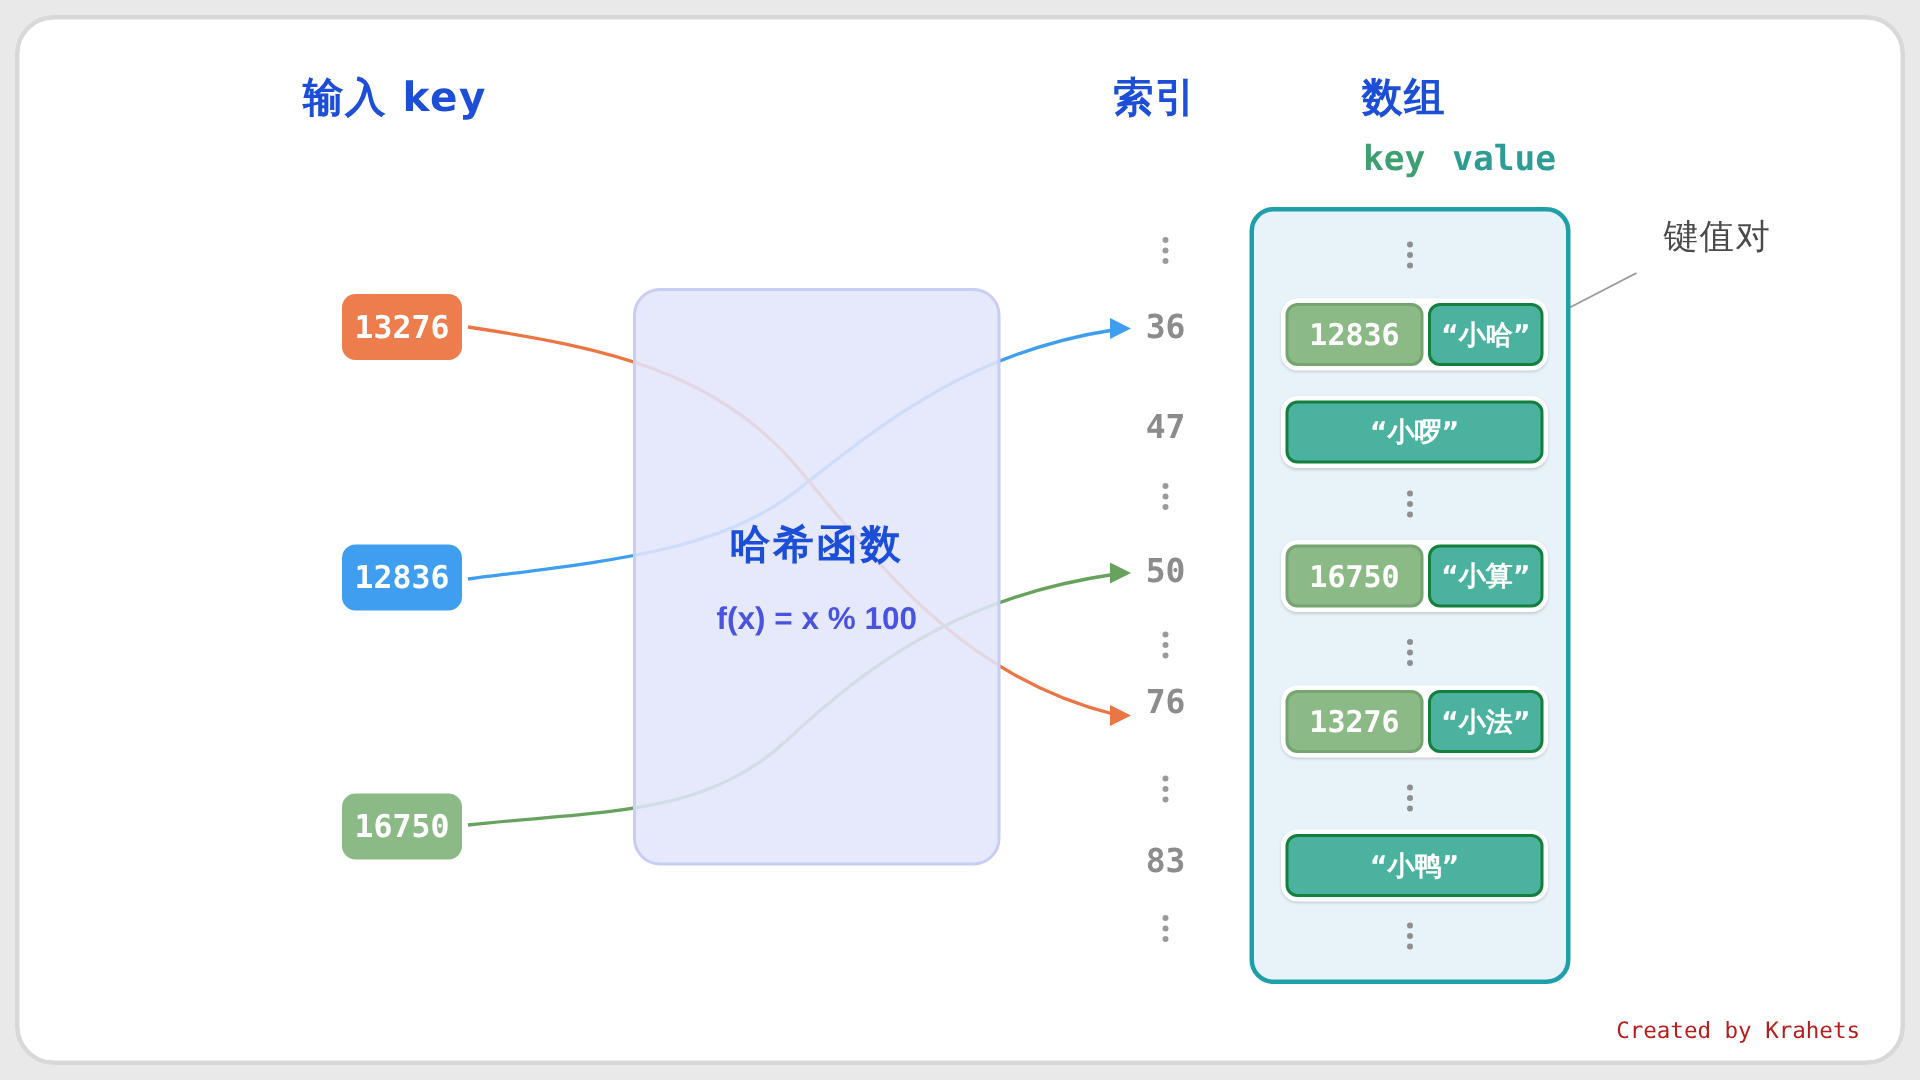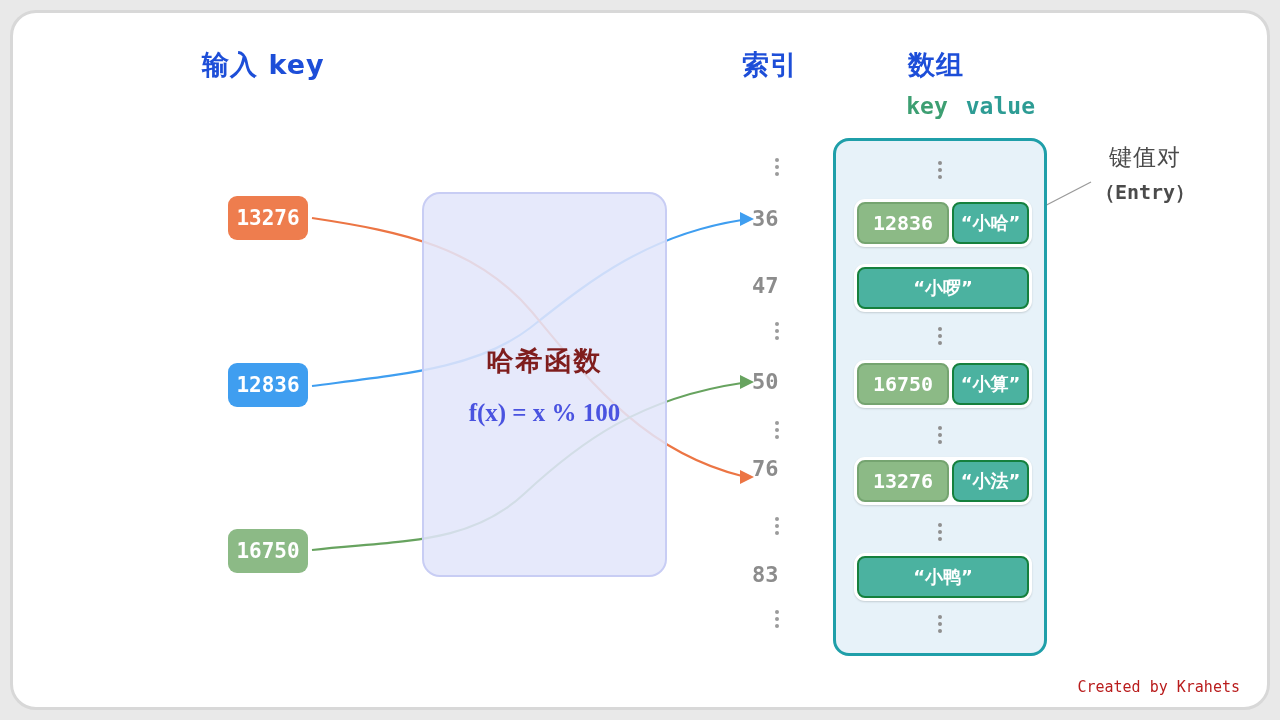--- a/index.html
+++ b/index.html
@@ -25,30 +25,30 @@
 
   .keybox{width:80px;height:44px;border-radius:9px;display:flex;align-items:center;justify-content:center;
           color:#fff;font-family:"DejaVu Sans Mono",monospace;font-weight:bold;font-size:21px}
   .kb-orange{background:#ee7d4e}
   .kb-blue{background:#3f9ef0}
   .kb-green{background:#8cba86}
 
   .hashbox{position:absolute;left:422px;top:192px;width:245px;height:385px;z-index:2;
            background:rgba(226,230,250,0.87);border:2px solid #c8cdf4;border-radius:18px;
            display:flex;flex-direction:column;align-items:center;justify-content:center;gap:20px}
-  .hash-title{font-size:27px;font-weight:bold;color:#7f1d1d;letter-spacing:2px}
-  .hash-formula{font-family:Liberation Serif, serif;font-weight:bold;font-size:25px;color:#4a53e0}
+  .hash-title{font-size:27px;font-weight:bold;color:#1d4ed8;letter-spacing:2px}
+  .hash-formula{font-family:Liberation Sans, sans-serif;font-weight:bold;font-size:21px;color:#4a53e0}
 
-  .idx-num{left:752px;width:50px;text-align:left;font-family:"DejaVu Sans Mono",monospace;
+  .idx-num{left:752px;width:50px;text-align:center;font-family:"DejaVu Sans Mono",monospace;
            font-weight:bold;font-size:22px;color:#8c8c8c}
   .idx-dots{left:775px;width:4px;height:18px}
   .vdots{display:block;width:4px;height:4px;border-radius:50%;background:#9b9b9b;
          box-shadow:0 7px 0 0 #9b9b9b,0 14px 0 0 #9b9b9b}
 
-  .kvhdr{left:845px;top:93px;width:190px;display:flex;justify-content:flex-end;gap:18px;
+  .kvhdr{left:878px;top:93px;width:190px;display:flex;justify-content:center;gap:18px;
          font-family:"DejaVu Sans Mono",monospace;font-weight:bold;font-size:23px}
   .kvhdr .kh{color:#3d9f72}
   .kvhdr .vh{color:#2d9c94}
 
   .arraybox{left:833px;top:138px;width:214px;height:518px;background:#e7f2f9;
             border:3px solid #1f9fa9;border-radius:16px}
   .arr-dots{position:absolute;left:calc(50% - 2px);width:4px;height:18px}
   .arr-dots .vdots,.arr-dots .vdots{background:#8f8f8f;box-shadow:0 7px 0 0 #8f8f8f,0 14px 0 0 #8f8f8f}
 
   .entry{position:absolute;left:18px;width:178px;height:48px;display:flex;gap:3px;padding:3px;
@@ -159,16 +159,15 @@
     <span class="v">“小鸭”</span>
   </div>
 
   <div class="arr-dots" style="top:474px">
       <span class="vdots"></span>
     </div>
 </div>
 
 <div class="annot abs">
   <div class="a1">键值对</div>
-  <div class="a2">（Entry）</div>
 </div>
 
 <div class="wm abs">Created by Krahets</div>
 
 </body></html>

